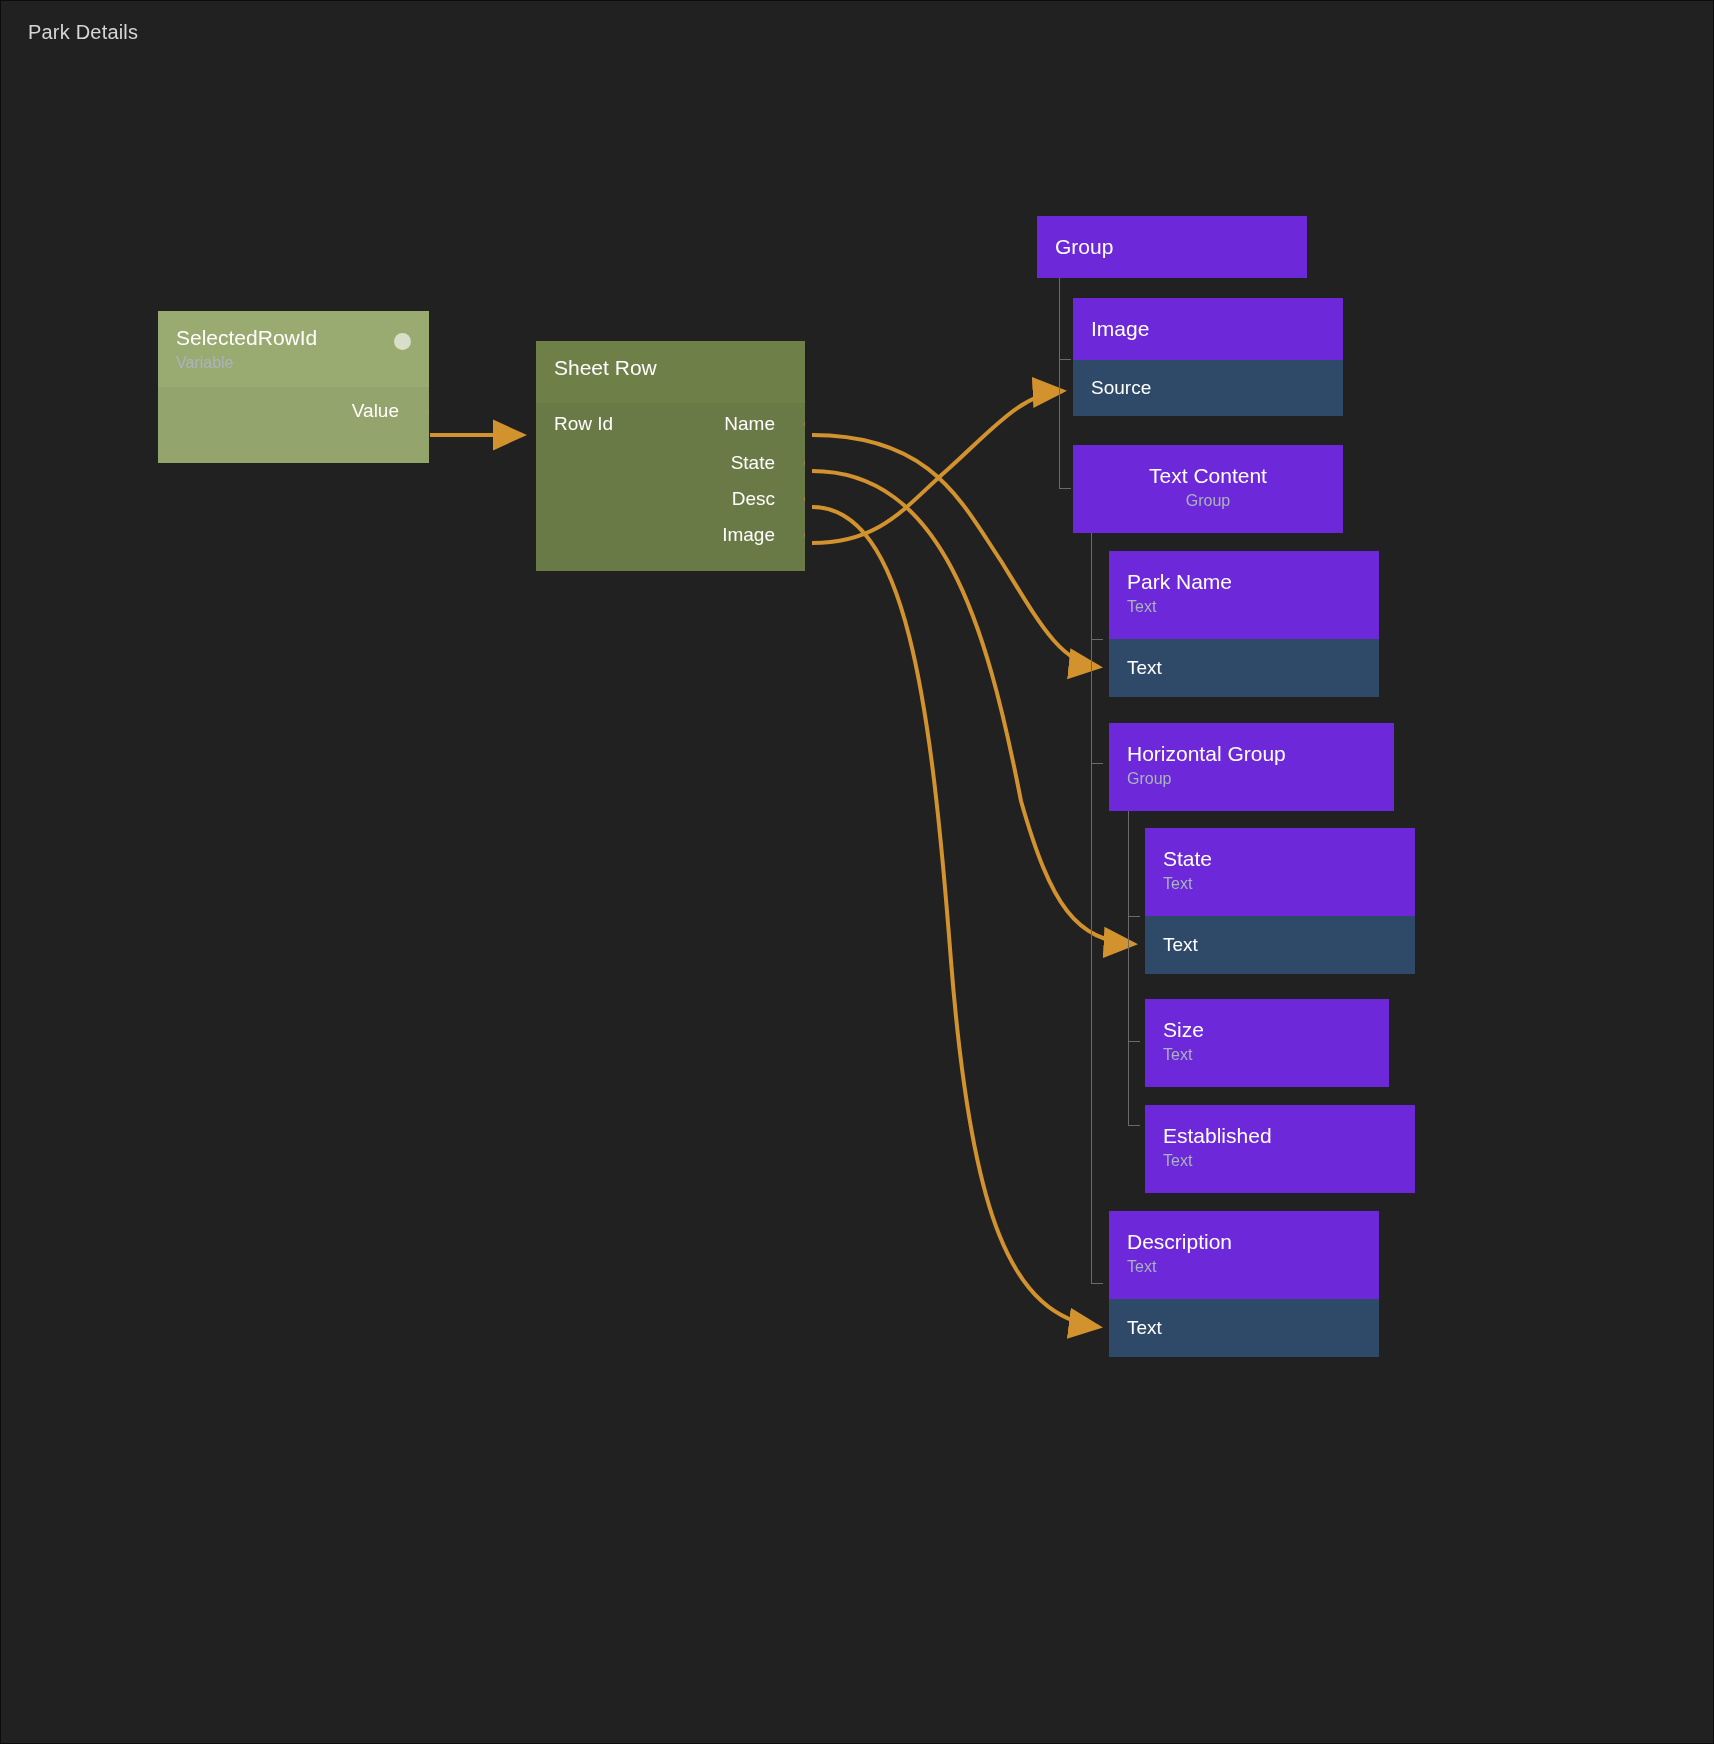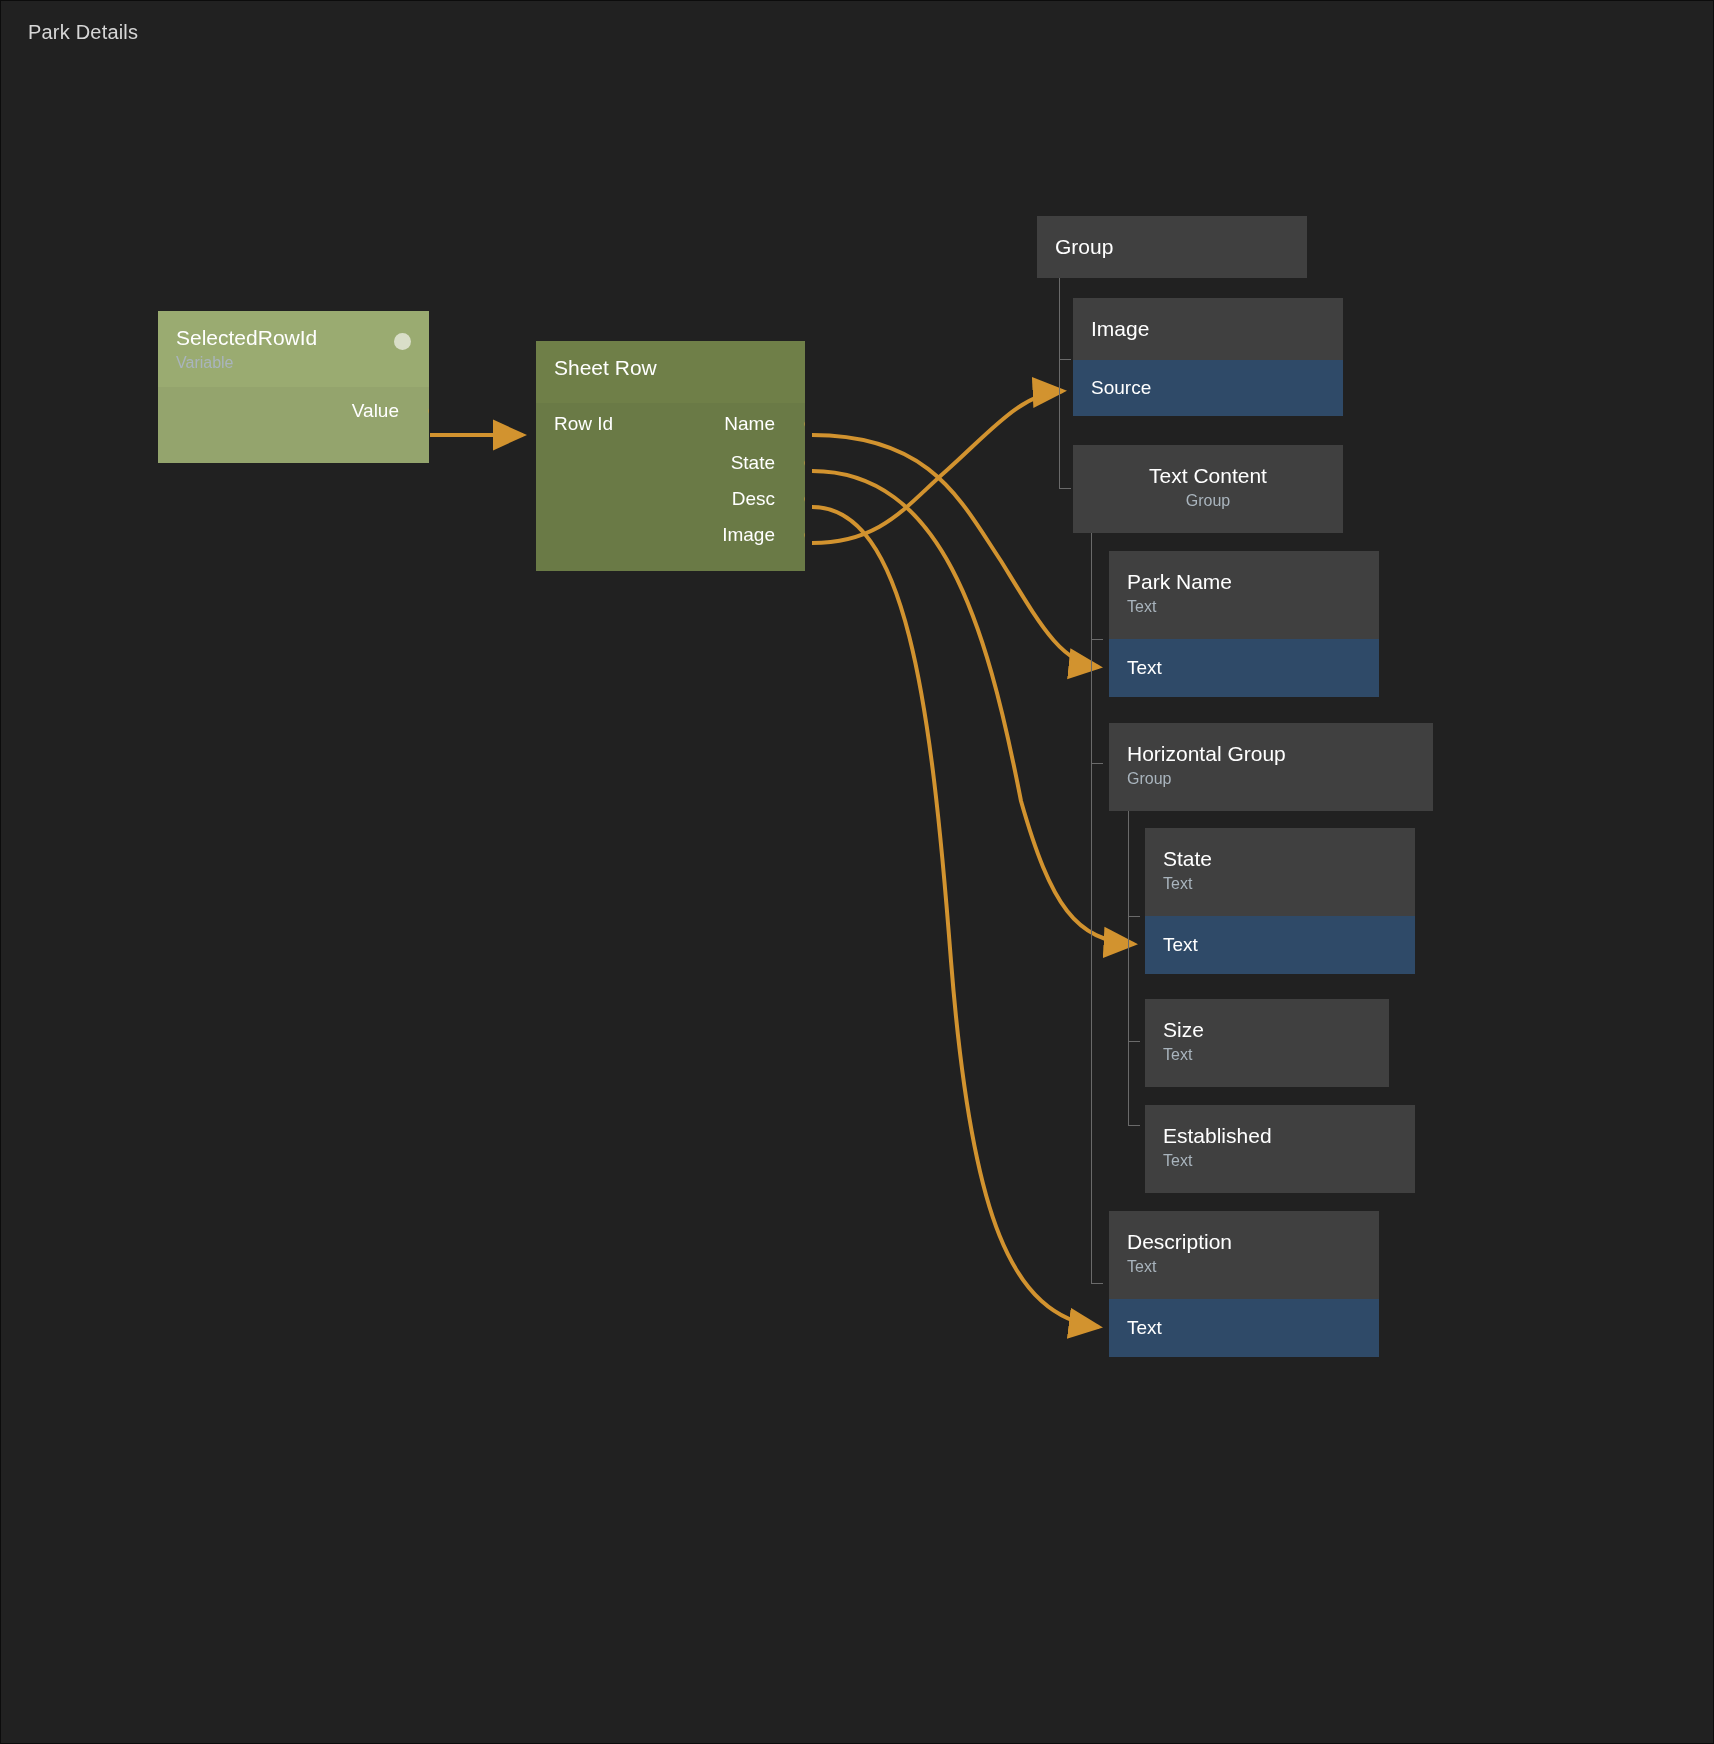--- a/index.html
+++ b/index.html
@@ -84,21 +84,21 @@
 
   .status-dot {
     position: absolute;
     right: 18px; top: 22px;
     width: 17px; height: 17px;
     border-radius: 50%;
     background: #d9dec8;
   }
 
   
-  .node.blue .node-head { background: #404040; }
+  .node.blue .node-head { background: #6d28d9; }
   .node.blue .body      { background: #2f4a68; }
 
   
   .rail {
     position: absolute;
     background: #6a6a6a;
     width: 1px;
   }
   .tick {
     position: absolute;
@@ -225,21 +225,21 @@
       <div class="node-title">Park Name</div>
       <div class="node-sub">Text</div>
     </div>
     <div class="body">
       <div class="port-row" style="height:58px;">
         <span class="port-label left">Text</span>
       </div>
     </div>
   </div>
 
-  <div class="node blue" style="left:1108px; top:722px; width:324px;">
+  <div class="node blue" style="left:1108px; top:722px; width:285px;">
     <div class="node-head" style="padding:18px 18px 22px 18px;">
       <div class="node-title">Horizontal Group</div>
       <div class="node-sub">Group</div>
     </div>
   </div>
 
   <div class="node blue" style="left:1144px; top:827px; width:270px;">
     <div class="node-head" style="padding:18px 18px 22px 18px;">
       <div class="node-title">State</div>
       <div class="node-sub">Text</div>

